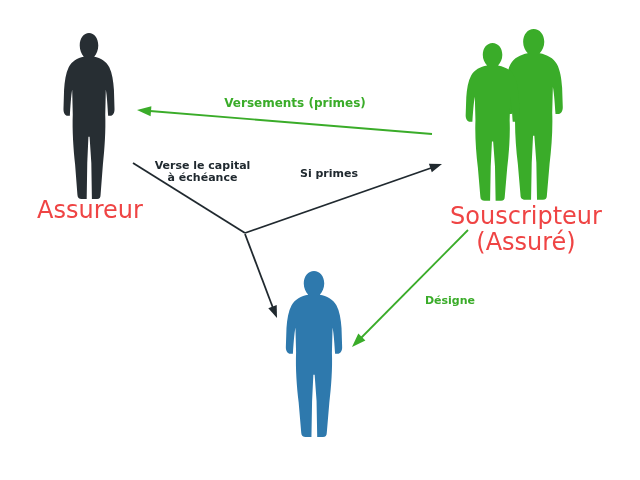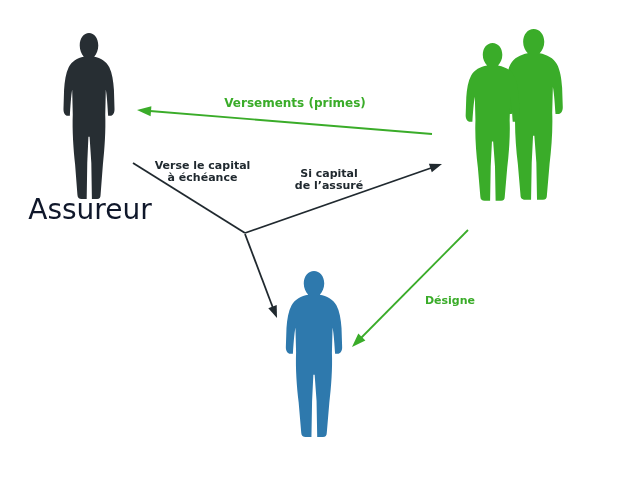--- a/index.html
+++ b/index.html
@@ -22,23 +22,23 @@
     text-align:center;
     white-space:nowrap;
   }
   .lbl-green{
     color:#3aac29;
   }
   .lbl-actor{
     position:absolute;
     font-family:"DejaVu Sans", sans-serif;
     font-weight:400;
-    font-size:28px;
+    font-size:24px;
     line-height:26px;
-    color:#0f172a;
+    color:#ef4444;
     text-align:center;
     white-space:nowrap;
   }
 </style>
 </head>
 <body>
 
 <div id="stage">
 
   <svg width="0" height="0" style="position:absolute" aria-hidden="true">
@@ -78,24 +78,27 @@
   </svg>
 
   <div class="lbl-small lbl-green" style="left:205px;top:97px;width:180px;font-size:12px">Versements (primes)</div>
 
   <div class="lbl-small" style="left:140px;top:160px;width:125px">
     <div>Verse le capital</div>
     <div>à échéance</div>
   </div>
 
   <div class="lbl-small" style="left:270px;top:168px;width:118px">
-    <div>Si capital</div>
-    <div>de l’assuré</div>
+    <div>Si primes</div>
   </div>
 
 
   <div class="lbl-small lbl-green" style="left:400px;top:295px;width:100px">Désigne</div>
 
   <div class="lbl-actor" style="left:10px;top:197px;width:160px">Assureur</div>
 
+  <div class="lbl-actor" style="left:431px;top:203px;width:190px">
+    <div>Souscripteur</div>
+    <div>(Assuré)</div>
+  </div>
 
 
 </div>
 
 </body></html>

